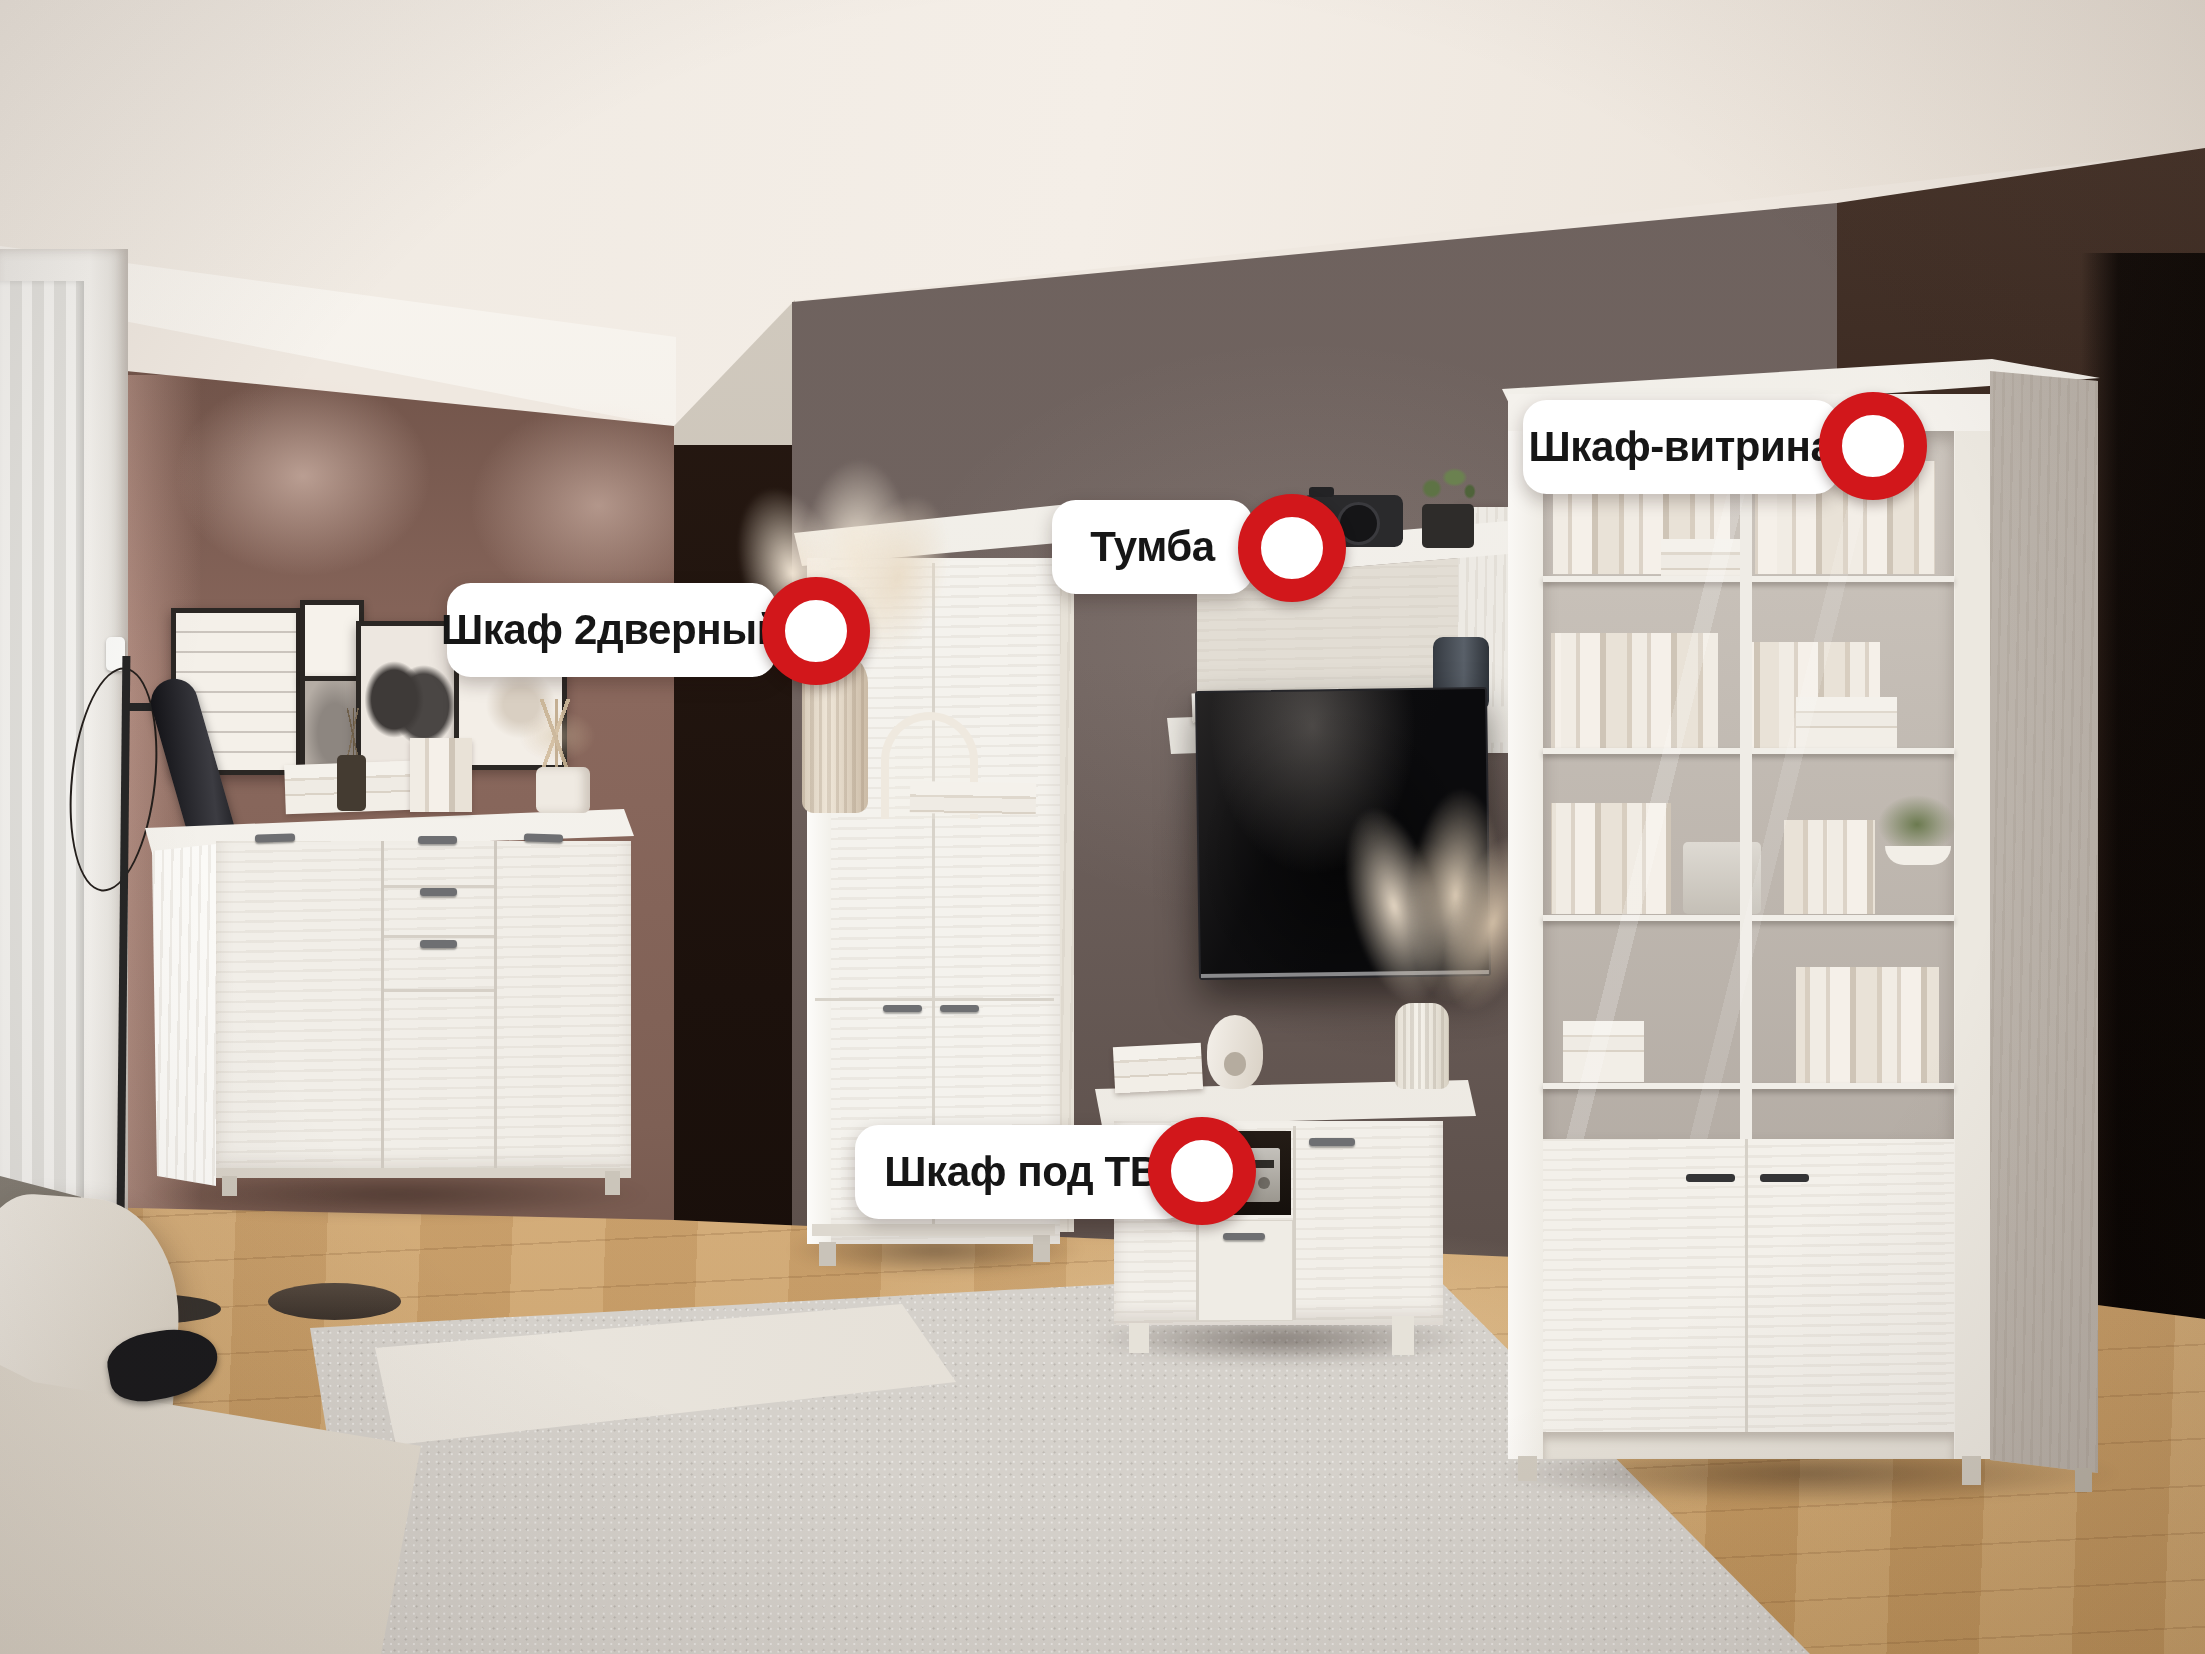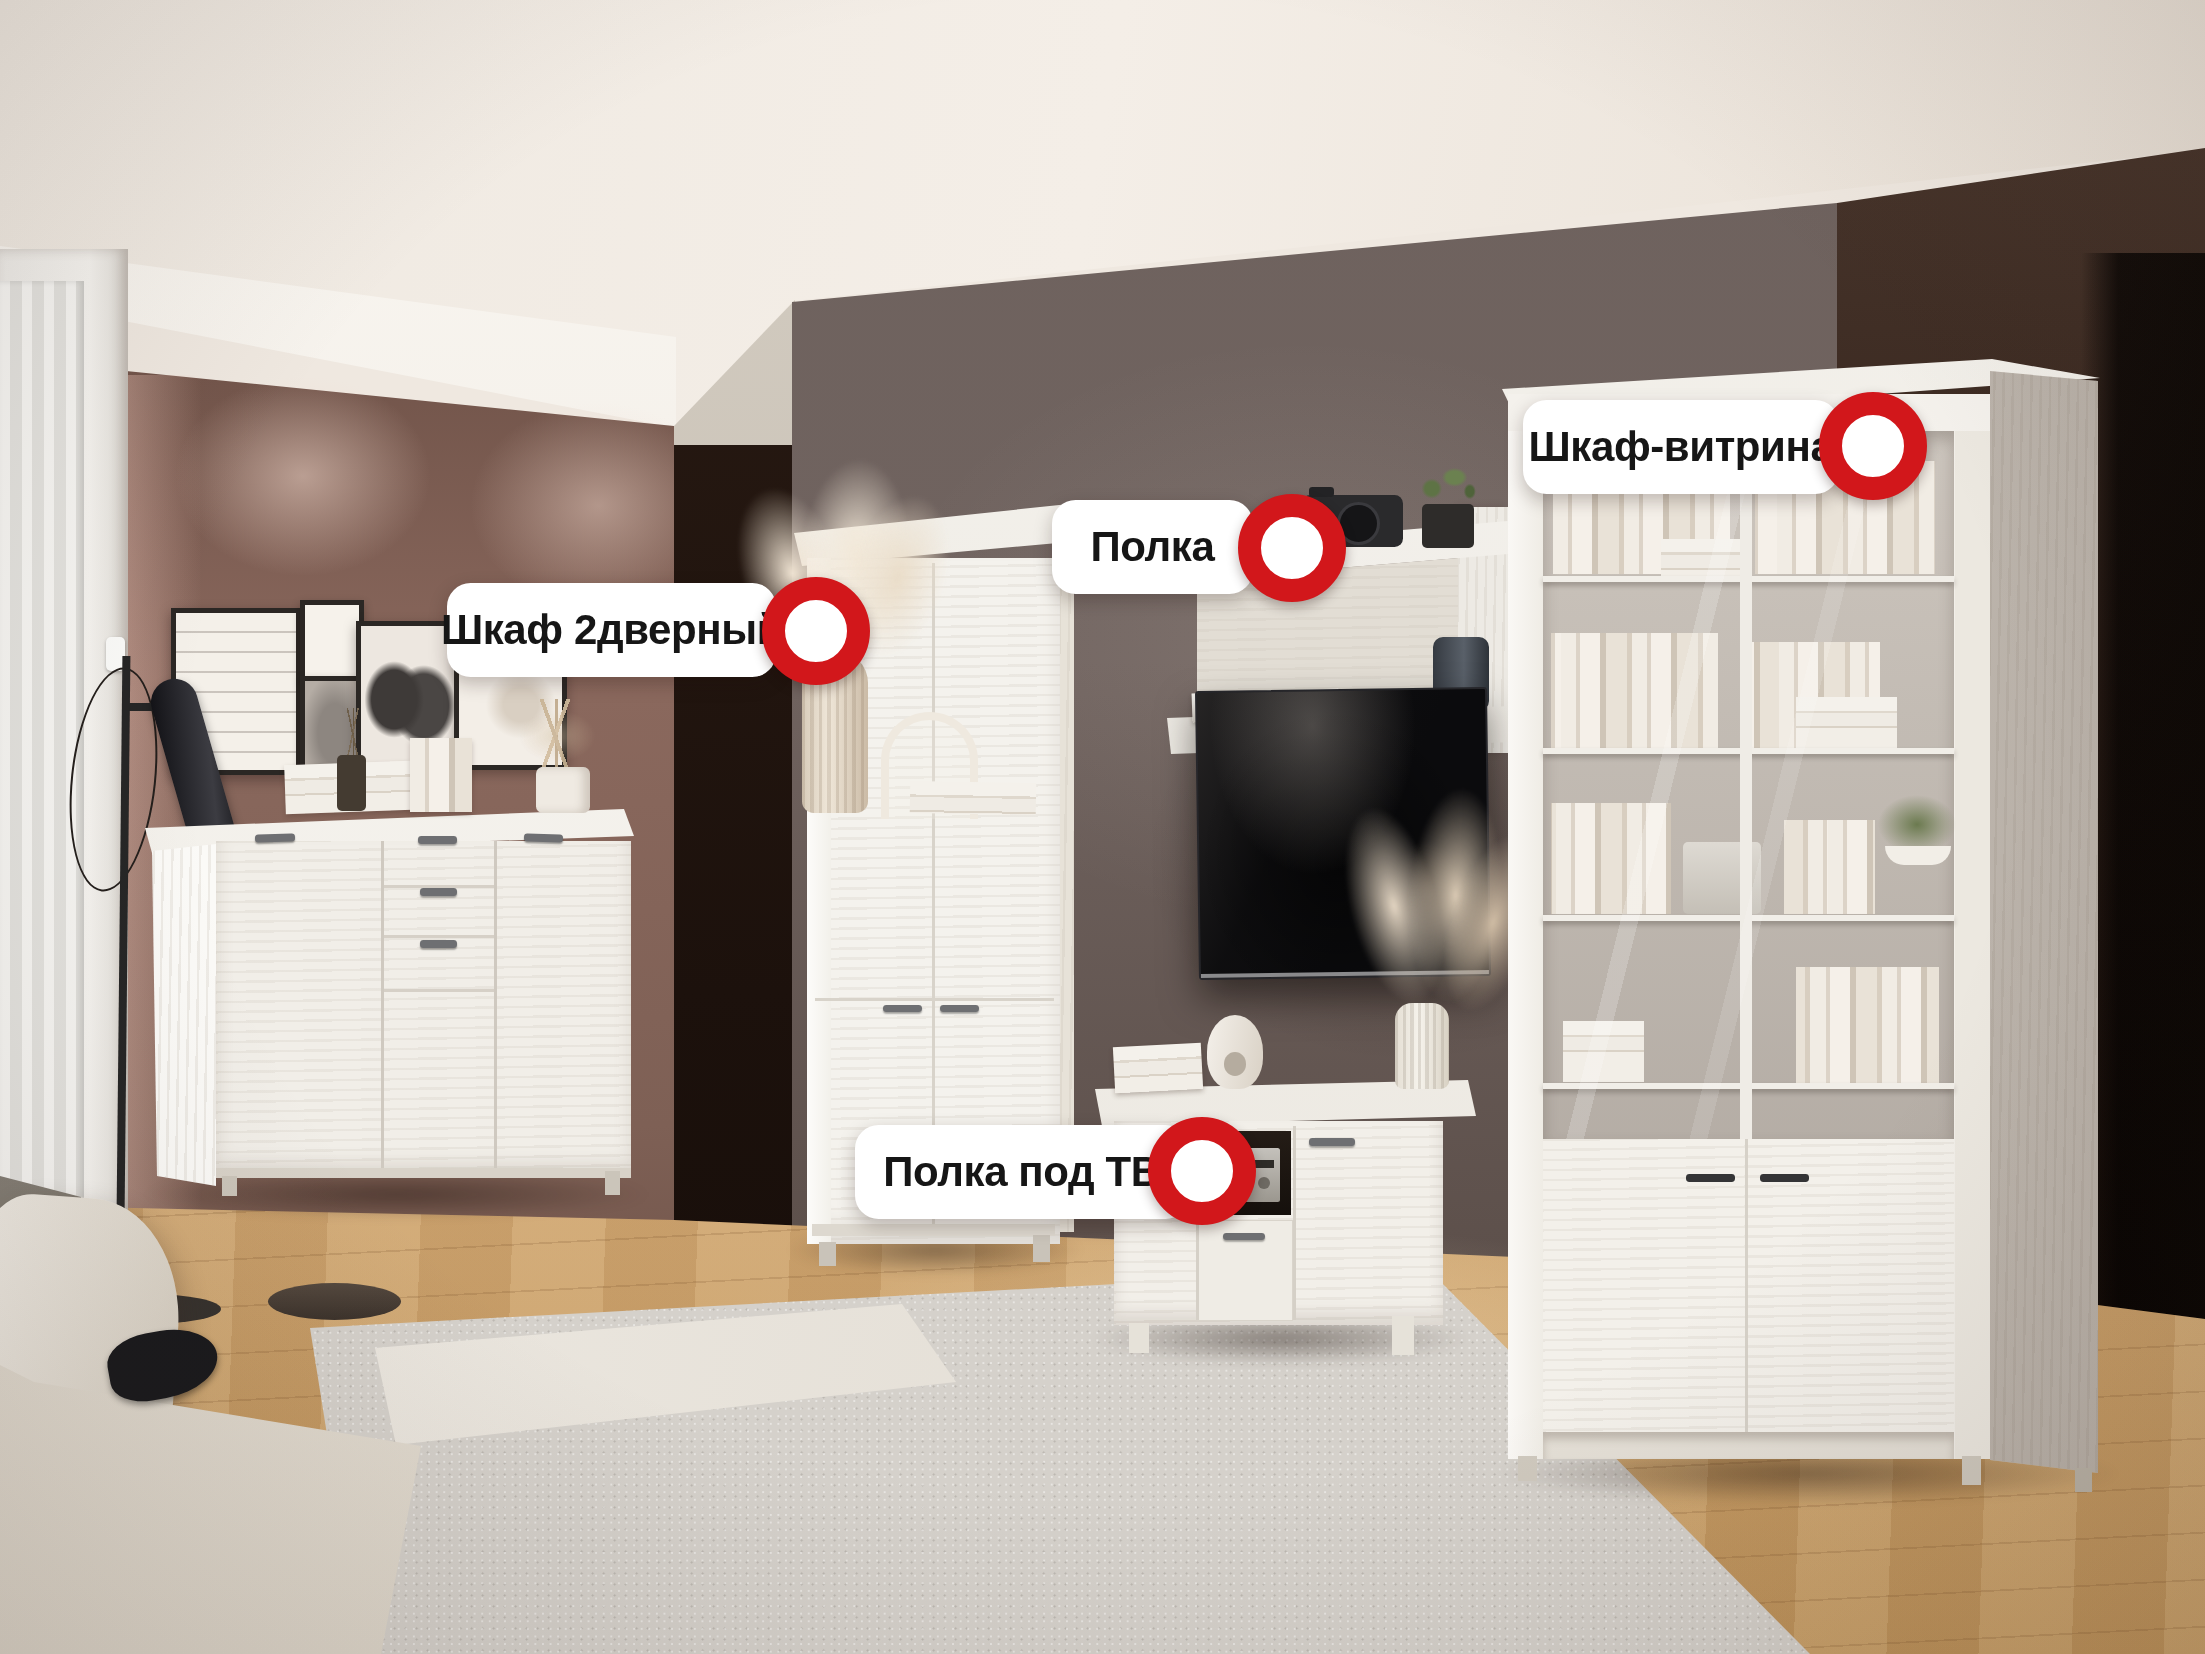--- a/index.html
+++ b/index.html
@@ -308,33 +308,33 @@
 
   <div class="hotspot" style="left:447px;top:583px;">
     <div class="pill" style="width:329px;">
       <span class="pill-text">Шкаф 2дверный</span>
     </div>
     <div class="ring" style="left:315px;top:-5.9px;"></div>
   </div>
 
   <div class="hotspot" style="left:1052px;top:500px;">
     <div class="pill" style="width:201px;">
-      <span class="pill-text">Полка</span>
+      <span class="pill-text">Тумба</span>
     </div>
     <div class="ring" style="left:186px;top:-5.9px;"></div>
   </div>
 
   <div class="hotspot" style="left:1523px;top:400px;">
     <div class="pill" style="width:316px;">
       <span class="pill-text">Шкаф-витрина</span>
     </div>
     <div class="ring" style="left:296px;top:-8.4px;"></div>
   </div>
 
   <div class="hotspot" style="left:855px;top:1125px;">
     <div class="pill" style="width:334px;">
-      <span class="pill-text">Полка под ТВ</span>
+      <span class="pill-text">Шкаф под ТВ</span>
     </div>
     <div class="ring" style="left:293px;top:-7.6px;"></div>
   </div>
 
 </div>
 
 
 </body></html>

